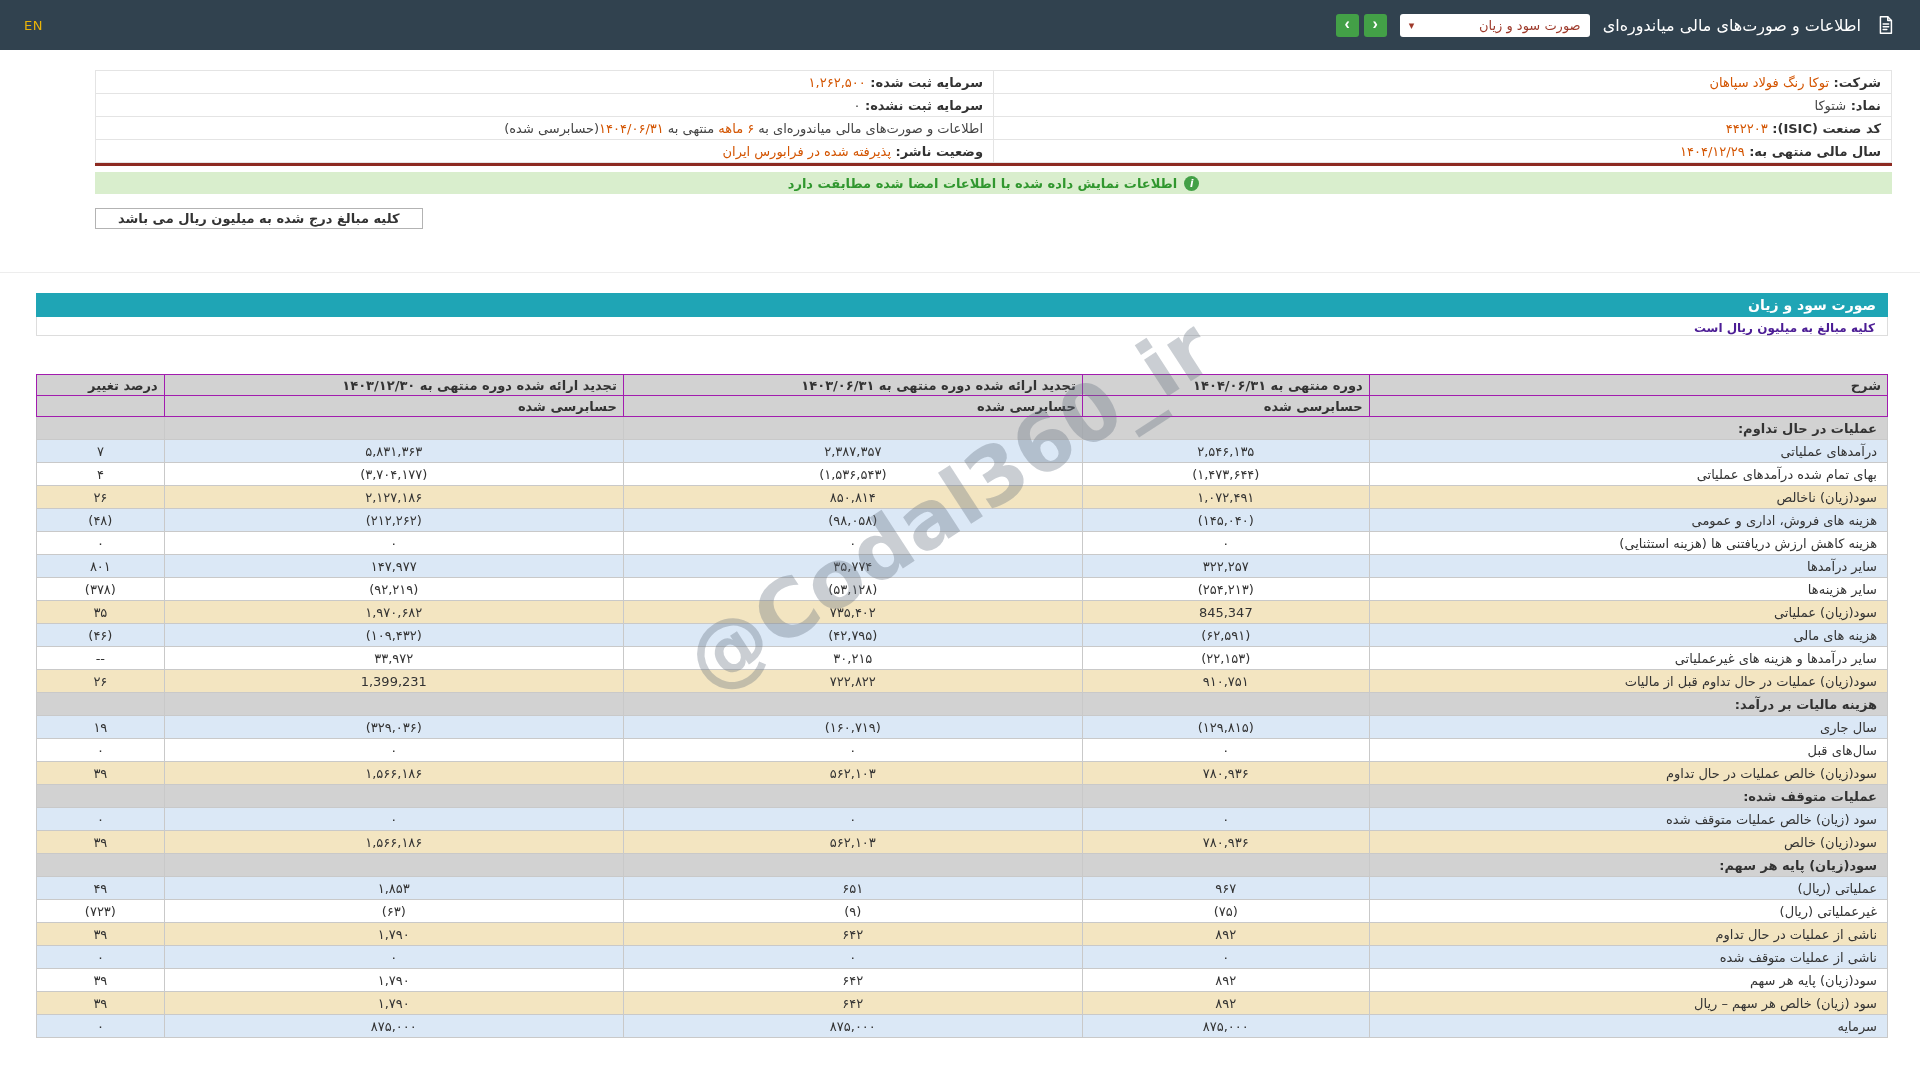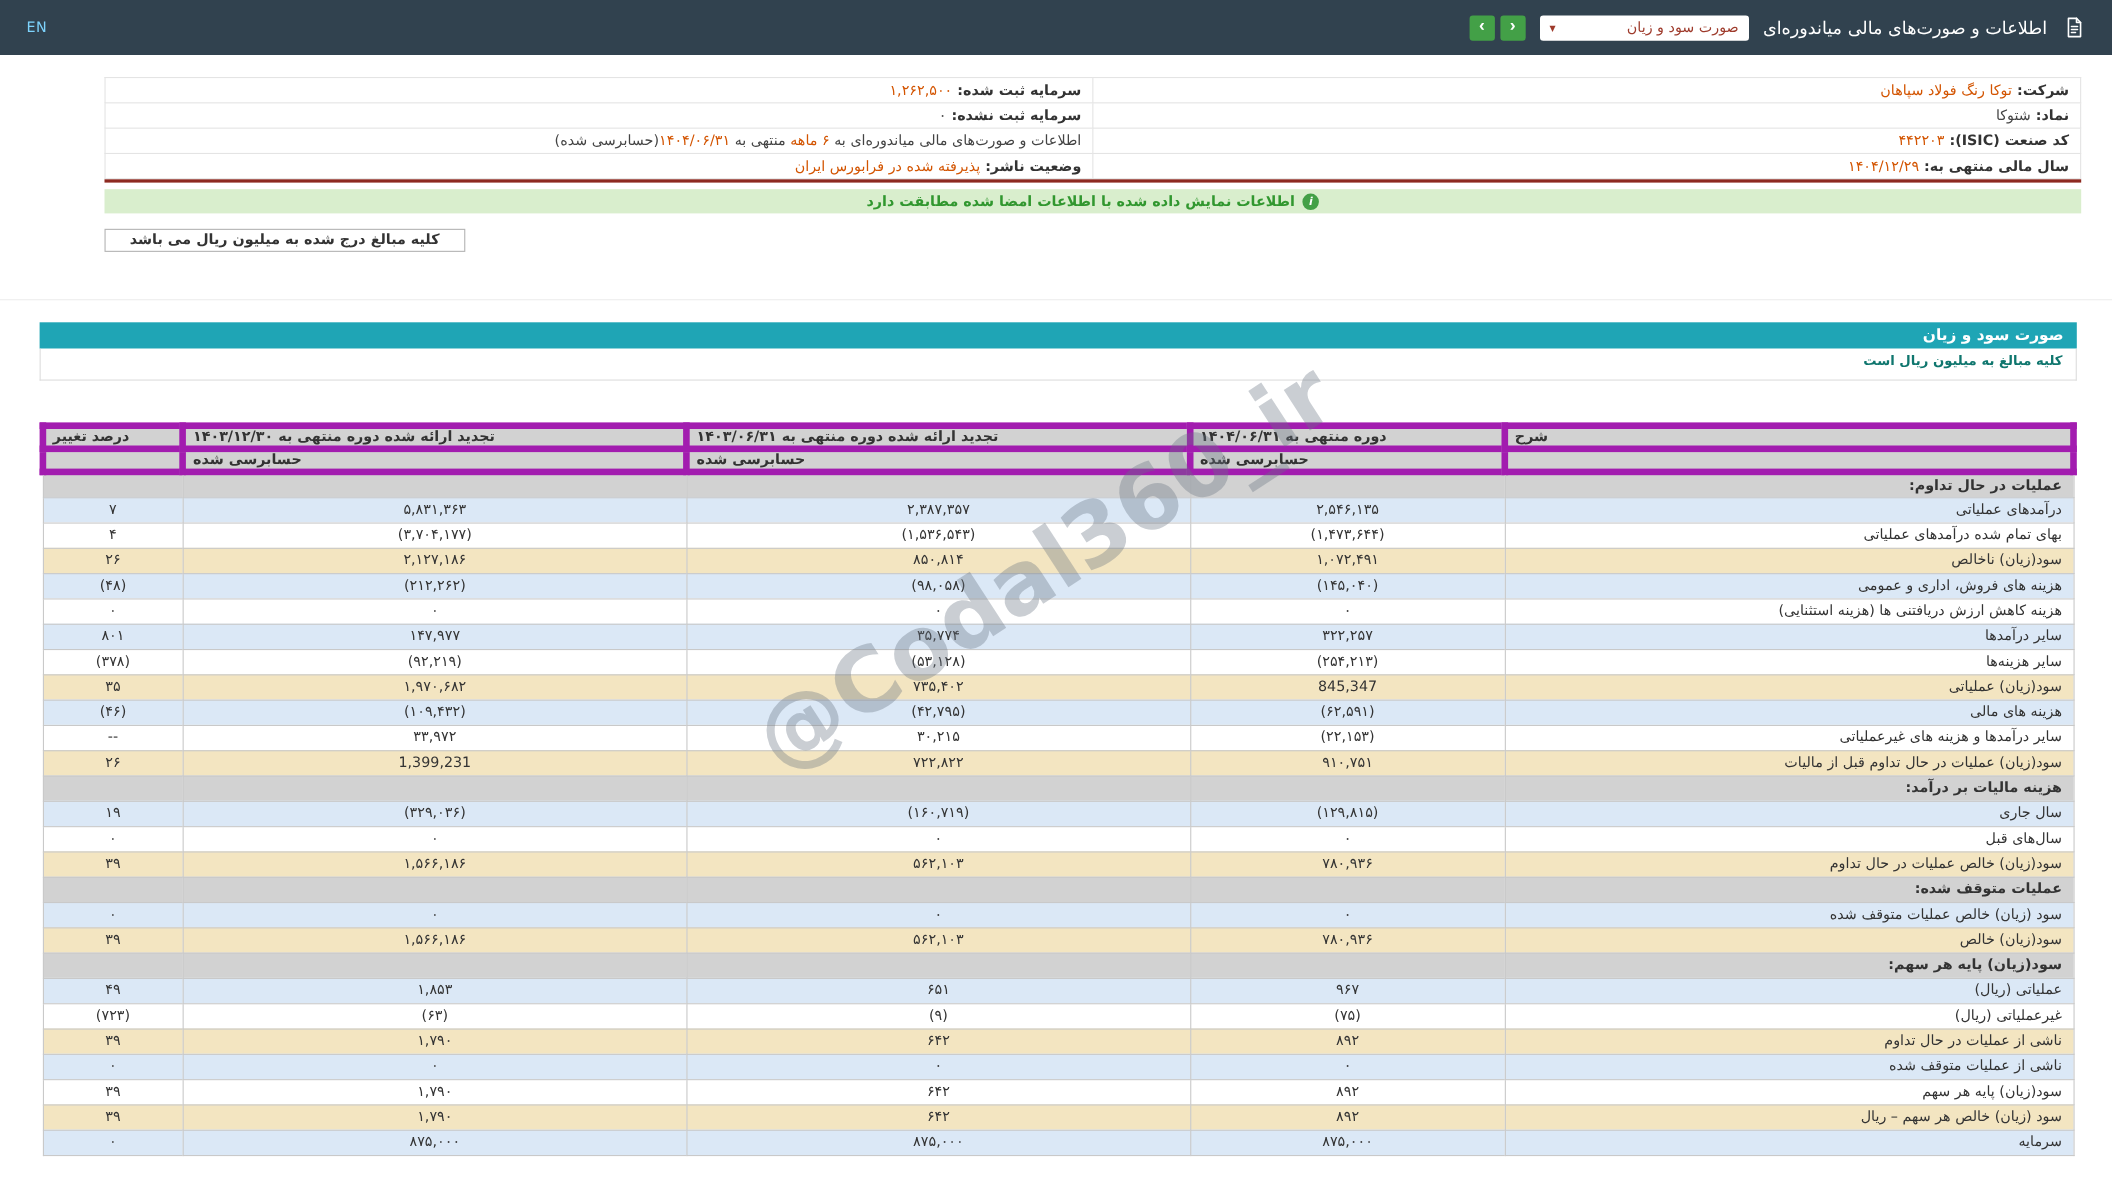--- a/index.html
+++ b/index.html
@@ -27,21 +27,21 @@
     padding:0 9px; color:#9e3a2b; font-size:13px; cursor:pointer;
   }
   .dropdown .caret { font-size:11px; color:#9e3a2b; }
   .nav-group { direction:ltr; display:flex; gap:5px; }
   .nav-btn {
     width:23px; height:23px; border:none; border-radius:3px;
     background:#43a047; color:#fff; font-size:16px; font-weight:bold;
     display:flex; align-items:center; justify-content:center;
     cursor:pointer; line-height:1; padding-bottom:3px;
   }
-  .lang-toggle { color:#7dd3fc; font-size:13px; cursor:pointer; letter-spacing:.5px; }
+  .lang-toggle { color:#eab308; font-size:13px; cursor:pointer; letter-spacing:.5px; }
 
   
   .company-info { margin:20px 28px 0 95px; }
   .info-table { width:100%; border-collapse:collapse; }
   .info-table td {
     width:50%; border:1px solid #e4e4e4; height:23px;
     padding:1px 10px; font-size:13px; text-align:right; vertical-align:middle;
   }
   .info-label { color:#333; font-weight:bold; }
   .info-value { color:#444; }
@@ -66,34 +66,34 @@
 
   .page-divider { margin-top:43px; border-top:1px solid #ededed; }
 
   
   .statement { margin:20px 32px 0 36px; }
   .statement-title {
     background:#1fa5b5; color:#fff; font-size:14px; font-weight:bold;
     height:24px; line-height:24px; padding:0 12px;
   }
   .statement-unit {
-    border:1px solid #ddd; border-top:none; height:29px; line-height:22px;
-    padding:0 12px; font-size:12px; font-weight:bold; color:#0f766e; background:#fff;
+    border:1px solid #ddd; border-top:none; height:19px; line-height:22px;
+    padding:0 12px; font-size:12px; font-weight:bold; color:#4c1d95; background:#fff;
   }
   .table-wrap { position:relative; margin-top:38px; }
   .watermark {
     position:absolute; left:610px; top:85px;
     transform:rotate(-33deg); transform-origin:center;
     font-size:80px; font-weight:bold; color:rgba(104,116,128,0.35);
     pointer-events:none; white-space:nowrap; z-index:4; direction:ltr;
   }
   .fin-table { width:100%; border-collapse:collapse; table-layout:fixed; position:relative; z-index:1; }
   .fin-table th {
-    background:#d2d2d2; border:6px solid #a21caf; height:21px;
-    font-size:13px; color:#333; text-align:left; font-weight:bold; padding:0 6px;
+    background:#d2d2d2; border:1px solid #a21caf; height:21px;
+    font-size:13px; color:#333; text-align:right; font-weight:bold; padding:0 6px;
   }
   .fin-table td {
     border:1px solid #c9c9c9; height:23px; font-size:13px;
     color:#333; padding:0 10px; vertical-align:middle;
   }
   .cell-desc { text-align:right; }
   .num { text-align:center; direction:ltr; }
   .neg { color:#cf2b1d; }
   .row-blue td { background:#dbe8f6; }
   .row-white td { background:#ffffff; }

